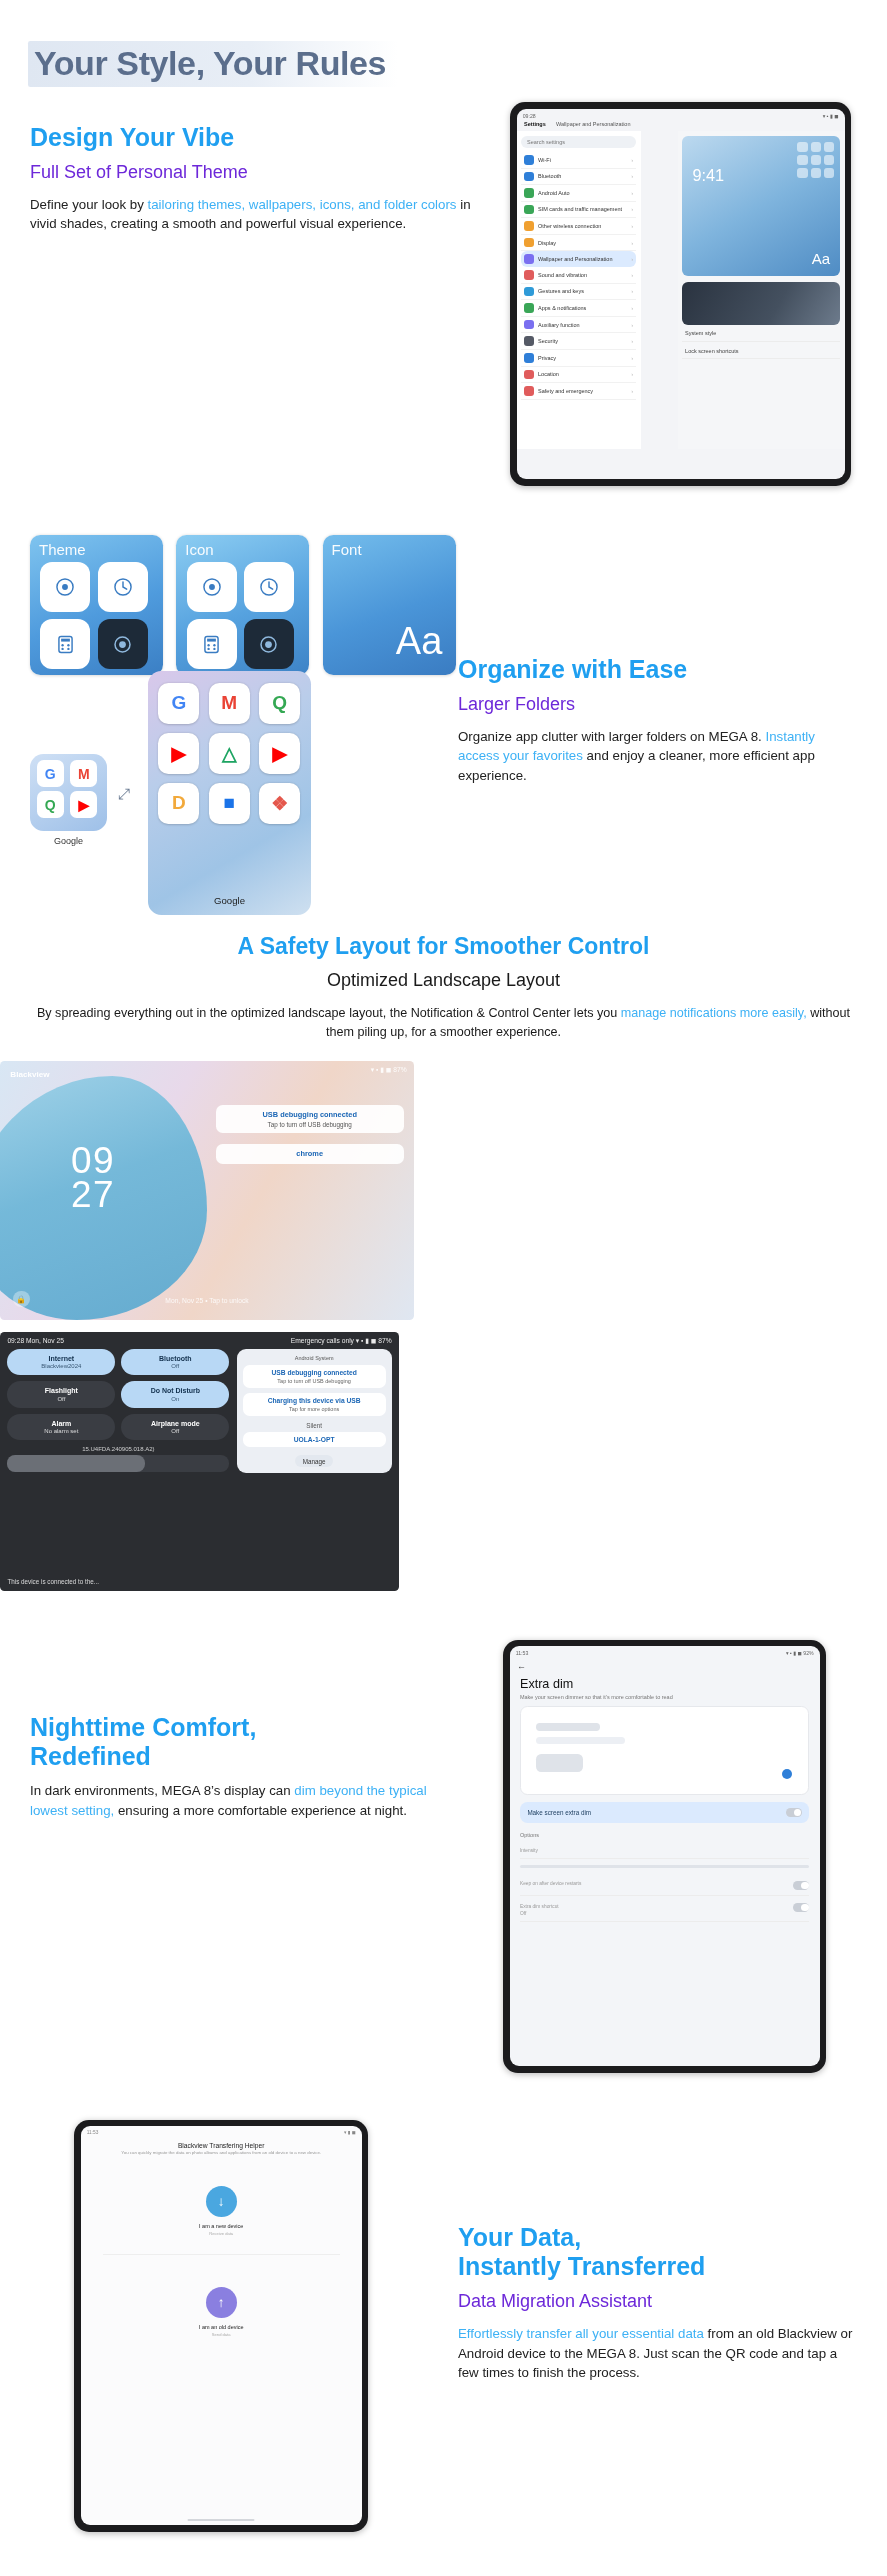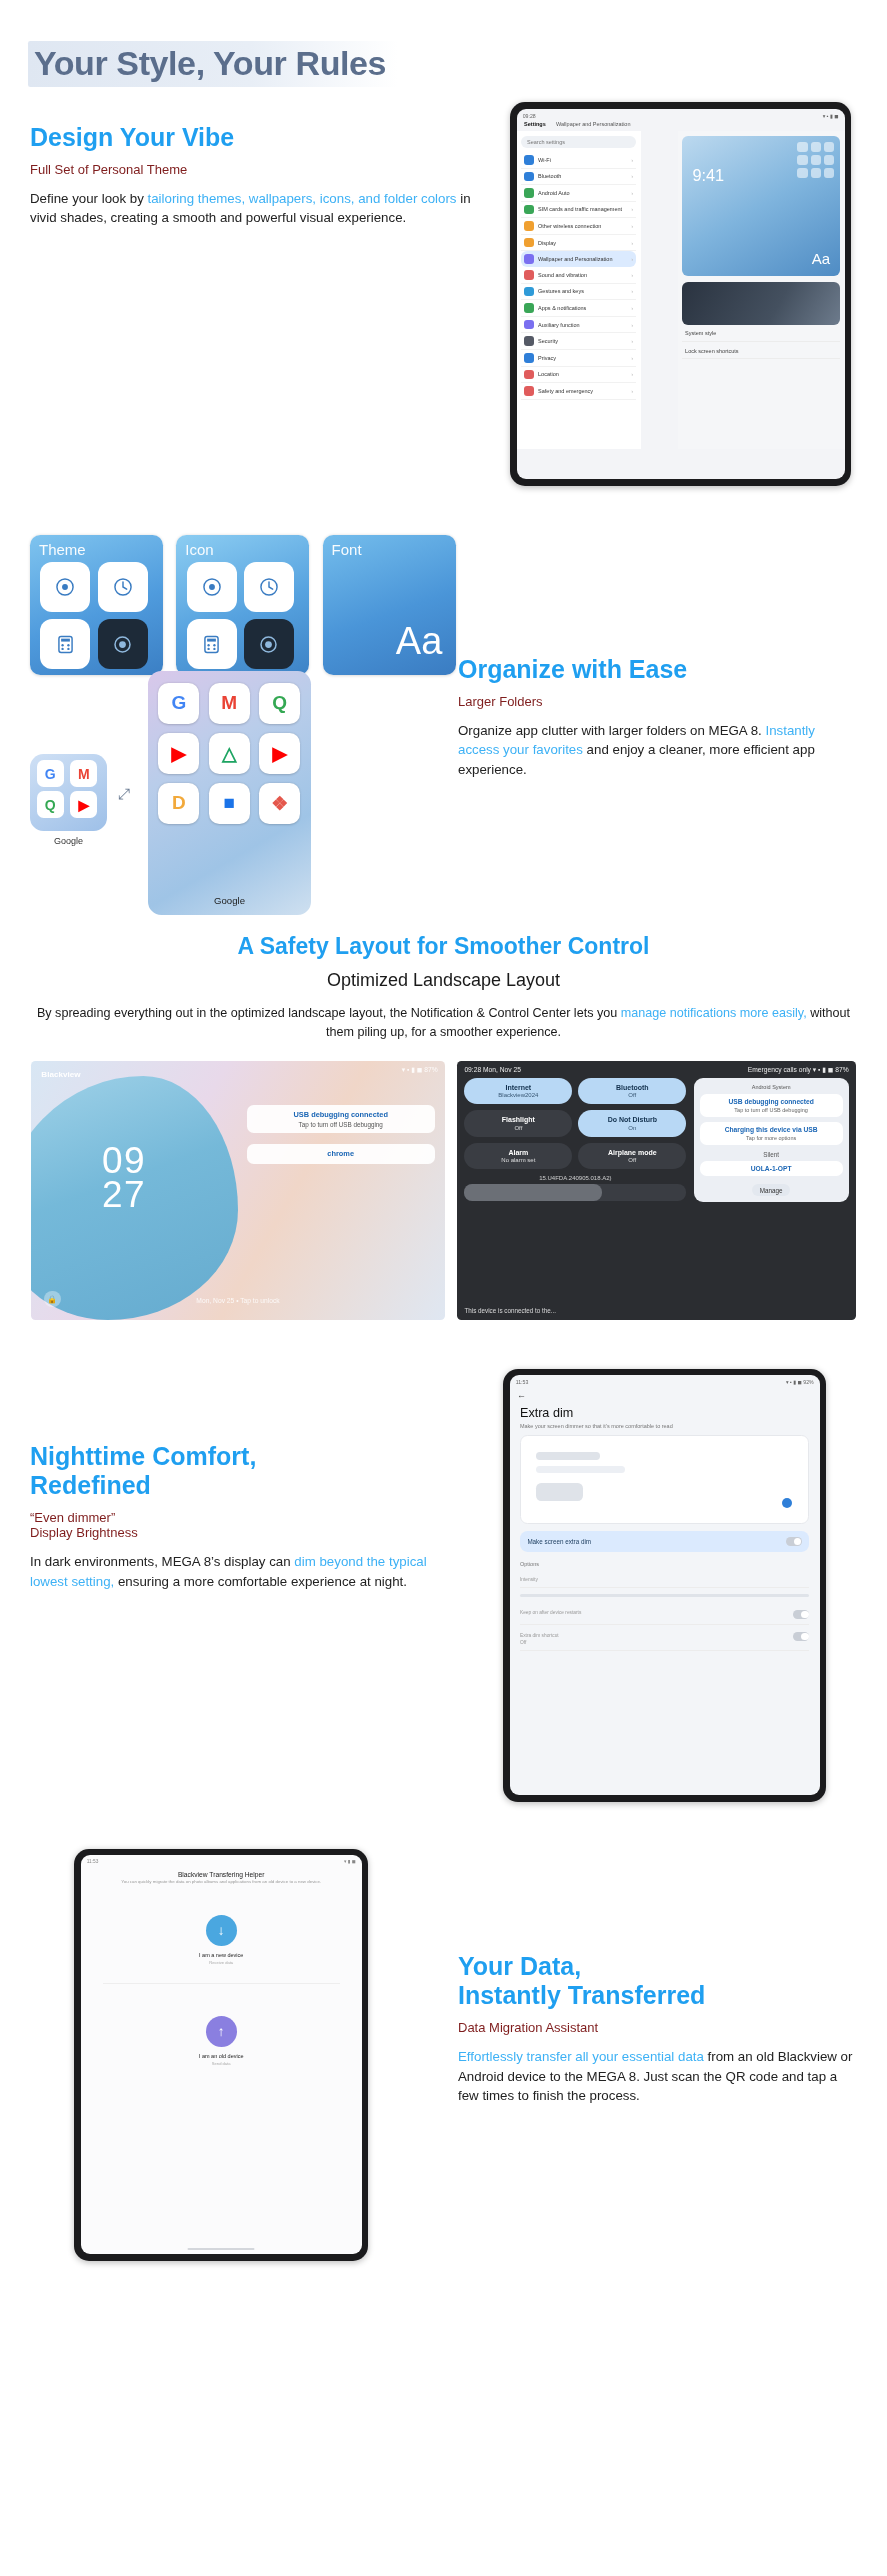--- a/index.html
+++ b/index.html
@@ -21,21 +21,21 @@
     color:#5b6e8c;
     background:linear-gradient(90deg,#dfe7f2 0%, #e8eef6 60%, #ffffff 100%);
     padding:3px 12px 4.4px 6px;
     border-radius:2.2px;
   }
 
   
   .sec1 { position:relative; padding:28px 0 0 0; height:473px; }
   .sec1-left { position:absolute; left:30px; top:28px; width:458px; }
   h2.blue { color:#1f9ff0; font-size:25px; font-weight:bold; margin:0 0 10.3px 0; }
-  h3.sub { font-size:13px; font-weight:normal; margin:0 0 12px 0; color:#7f1d1d; }
+  h3.sub { font-size:18px; font-weight:normal; margin:0 0 12px 0; color:#6d28d9; }
   p.body { font-size:13.3px; line-height:1.45; margin:0; color:#222; }
   .hl { color:#3db1f5; }
 
   
   .cards { position:absolute; left:30px; top:440px; display:flex; gap:13.3px; }
   .card {
     width:133px; height:140px; border-radius:10.3px; overflow:hidden;
     position:relative; color:#fff;
     box-shadow:0 0.7px 3px rgba(0,0,0,.15);
   }
@@ -82,21 +82,21 @@
         display:flex; align-items:center; justify-content:center; font-size:19px; font-weight:bold;
         box-shadow:0 0.7px 2.2px rgba(0,0,0,.18); }
   .fb-label { position:absolute; left:0; bottom:9px; width:163px; text-align:center; font-size:9.6px; color:#1d1d1d; }
 
   
   .sec3 { text-align:center; margin-top:25px; }
   .sec3 h2 { color:#1f9ff0; font-size:23px; font-weight:bold; margin:0 0 10.3px; }
   .sec3 h3 { font-size:18px; font-weight:normal; margin:0 0 13.3px; }
   .sec3 p { font-size:12.6px; line-height:1.5; width:820px; margin:0 auto; }
 
-  .shots { display:flex; gap:12px; justify-content:center; margin-top:19px; }
+  .shots { display:flex; gap:12px; justify-content:center; margin-top:19px;flex-direction:column; }
 
   
   .lock {
     width:414px; height:259px; border-radius:4.4px; position:relative; overflow:hidden;
     background:linear-gradient(120deg,#d8e7f4 0%, #e8d9ea 35%, #f0d6c8 60%, #dfe7f2 100%);
   }
   .lock .blob { position:absolute; left:-30px; top:15px; width:237px; height:244px;
     background:linear-gradient(160deg,#9fd2e8,#6fb7d8 45%,#5ea9cf 100%);
     border-radius:60% 40% 55% 45%/60% 55% 45% 40%; opacity:.95; }
   .lock .time { position:absolute; left:71px; top:83px; color:#fff; font-size:37px; line-height:.92; font-weight:300; letter-spacing:1.5px; }
@@ -532,24 +532,20 @@
       </div>
     </div>
   </div>
 
   <div class="sec4">
     <div class="sec4-left">
       <h2 class="blue">
         <span>Nighttime Comfort,</span><br>
         <span>Redefined</span>
       </h2>
-      <h3 class="sub">
-        <span>“Even dimmer”</span><br>
-        <span>Display Brightness</span>
-      </h3>
       <p class="body">
         <span>In dark environments, MEGA 8’s display can </span><span class="hl">dim beyond the typical lowest setting,</span><span> ensuring a more comfortable experience at night.</span>
       </p>
     </div>
 
     <div class="tablet4">
       <div class="frame">
         <div class="screen" style="width:310px;height:420px;background:#f3f5f8;">
           <div class="ed-top">
             <span>11:53</span>

